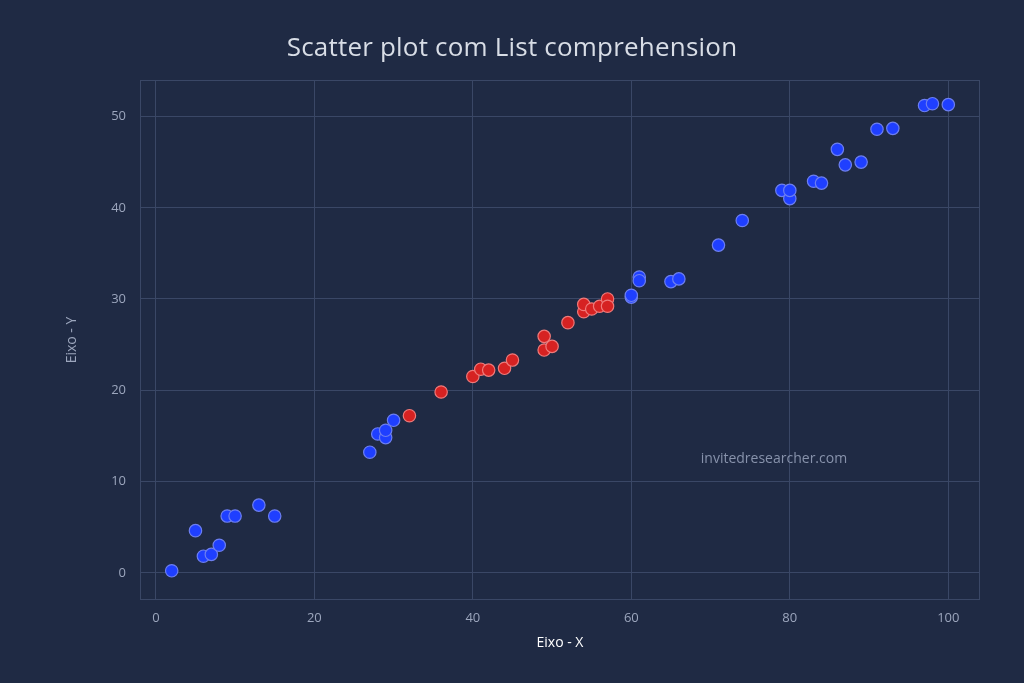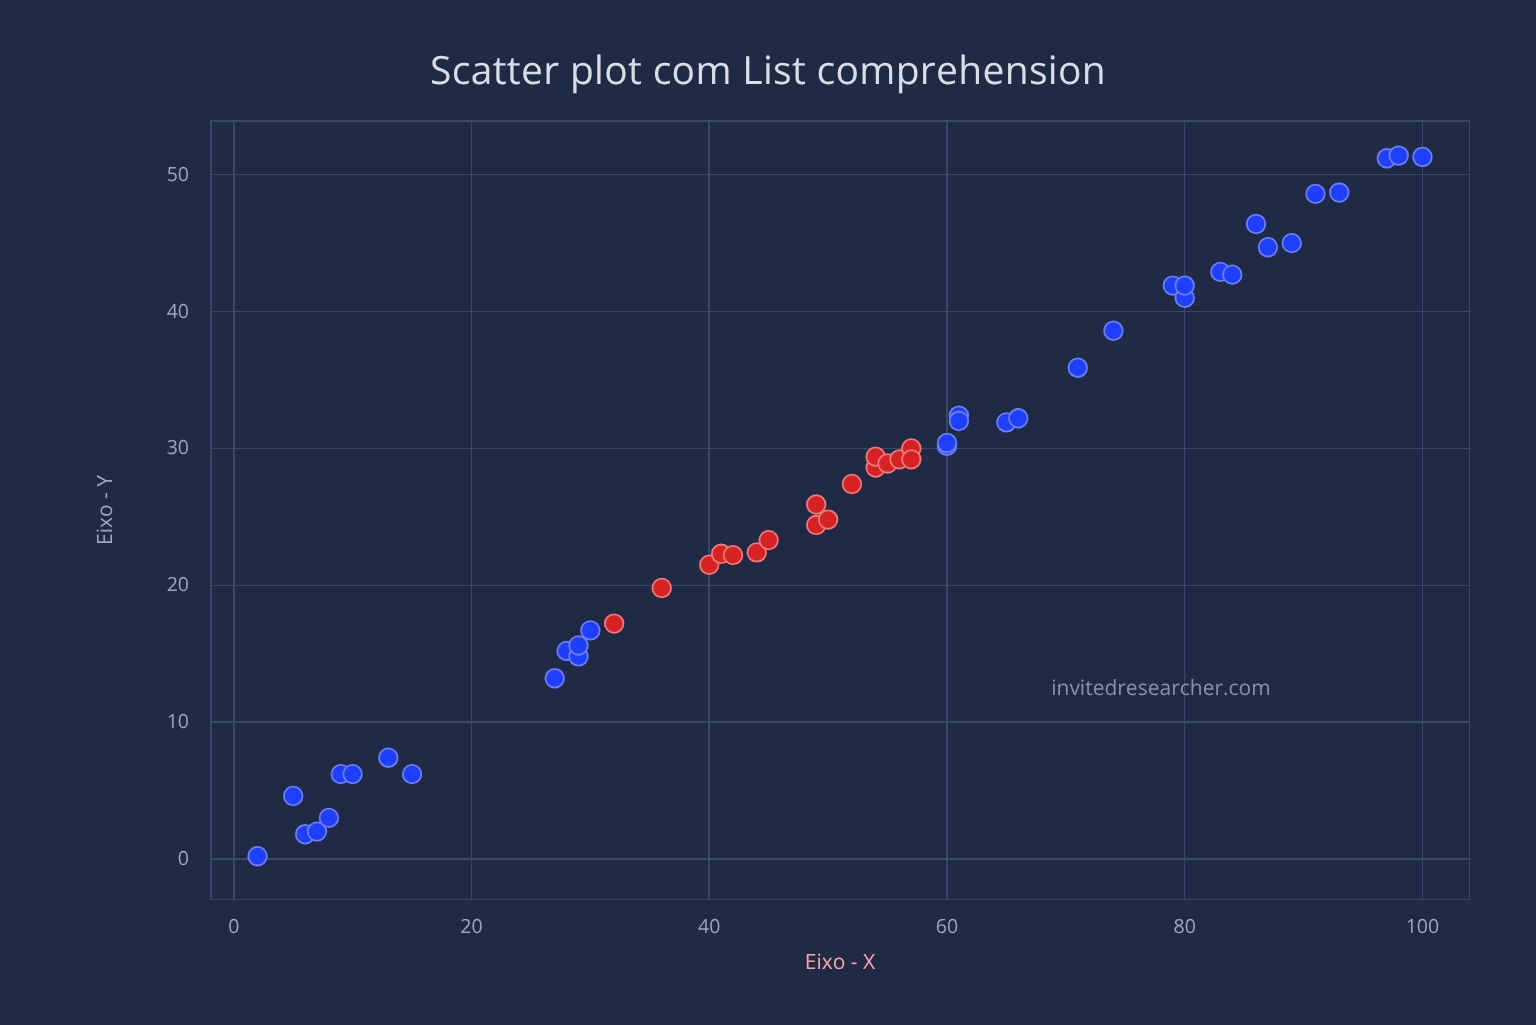--- a/index.html
+++ b/index.html
@@ -71,21 +71,21 @@
     transform: translate(-50%, -50%) rotate(-90deg);
     color: #9ca6bd;
     font-size: 14px;
     white-space: nowrap;
   }
   .xlabel {
     position: absolute;
     left: 560px;
     top: 632px;
     transform: translateX(-50%);
-    color: #fca5a5;
+    color: #ffffff;
     font-size: 14px;
     white-space: nowrap;
   }
 </style>
 </head>
 <body>
 
 <div class="chart-wrap">
   <div class="title">Scatter plot com List comprehension</div>
 

